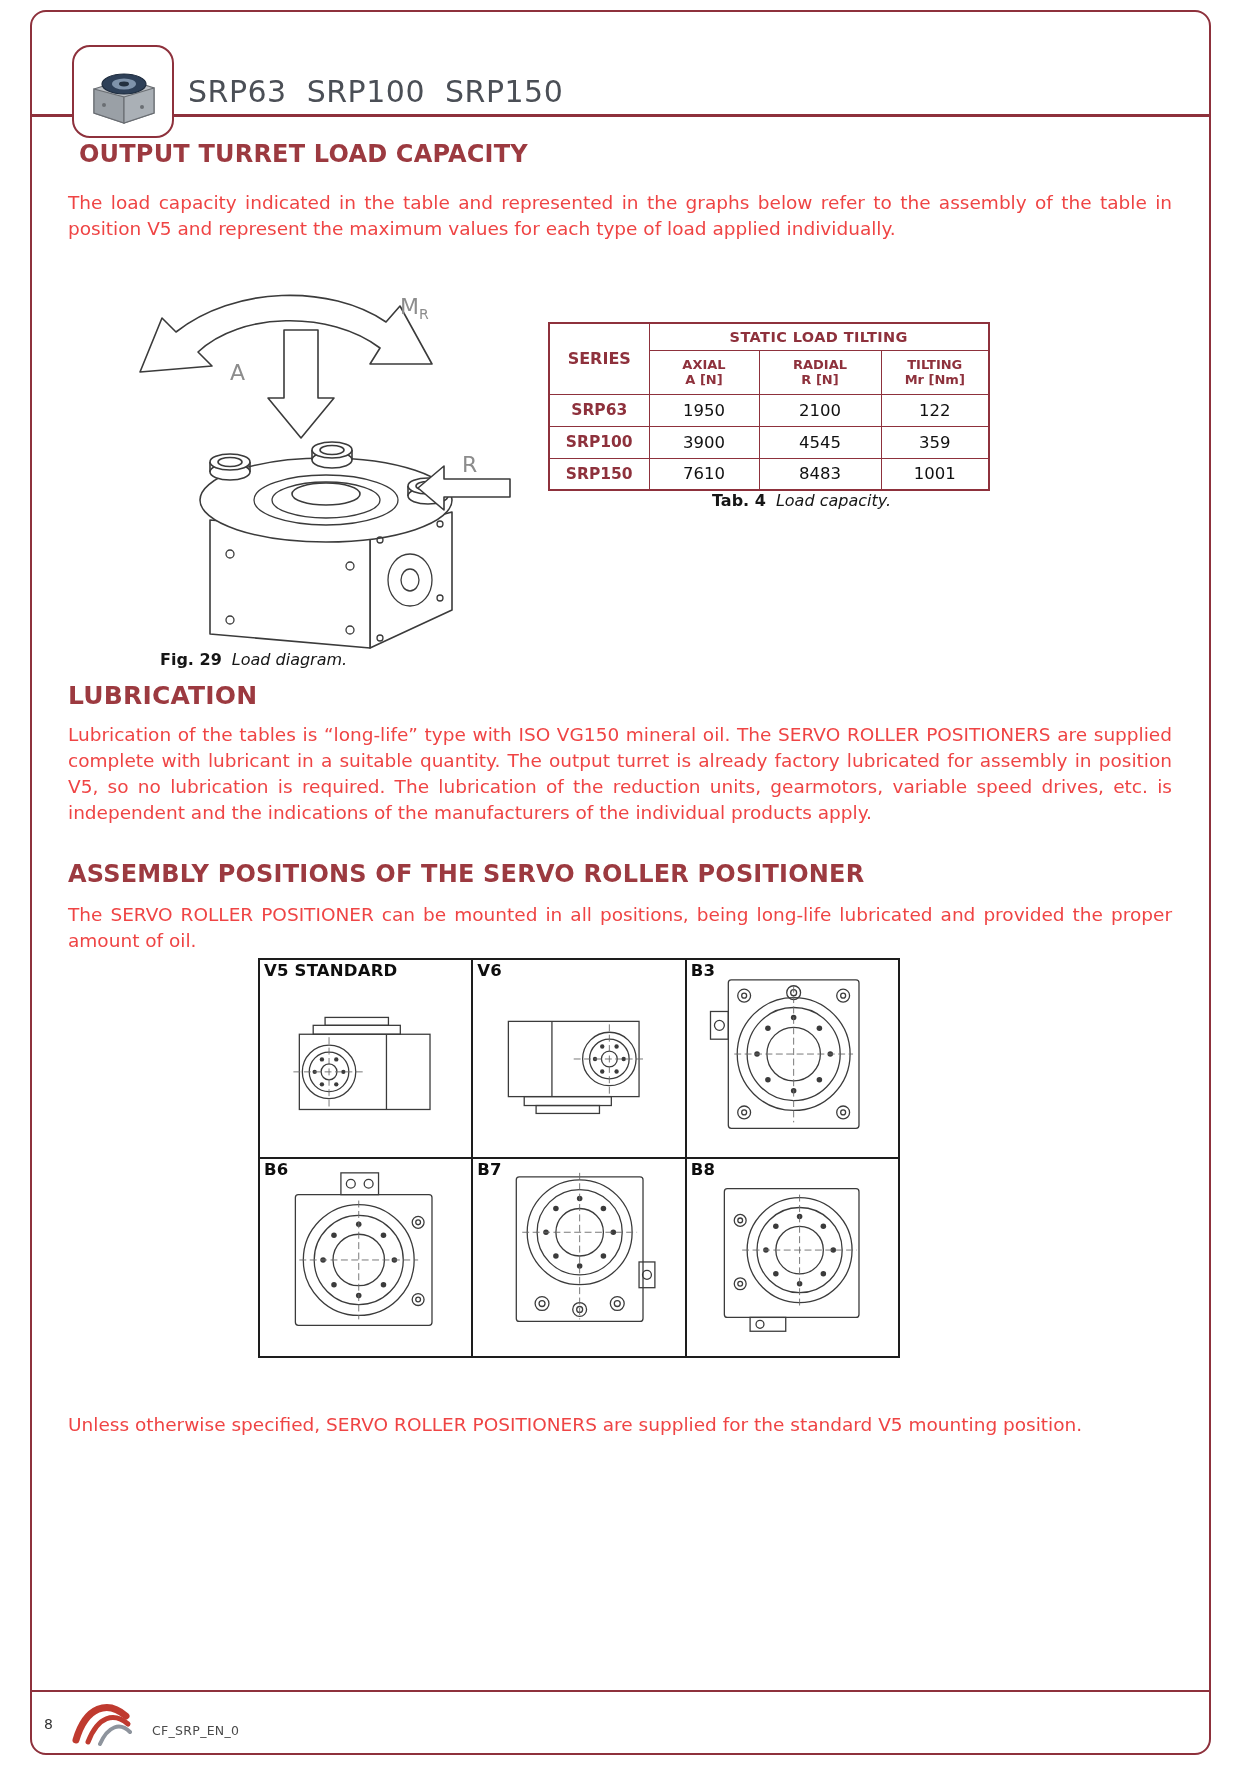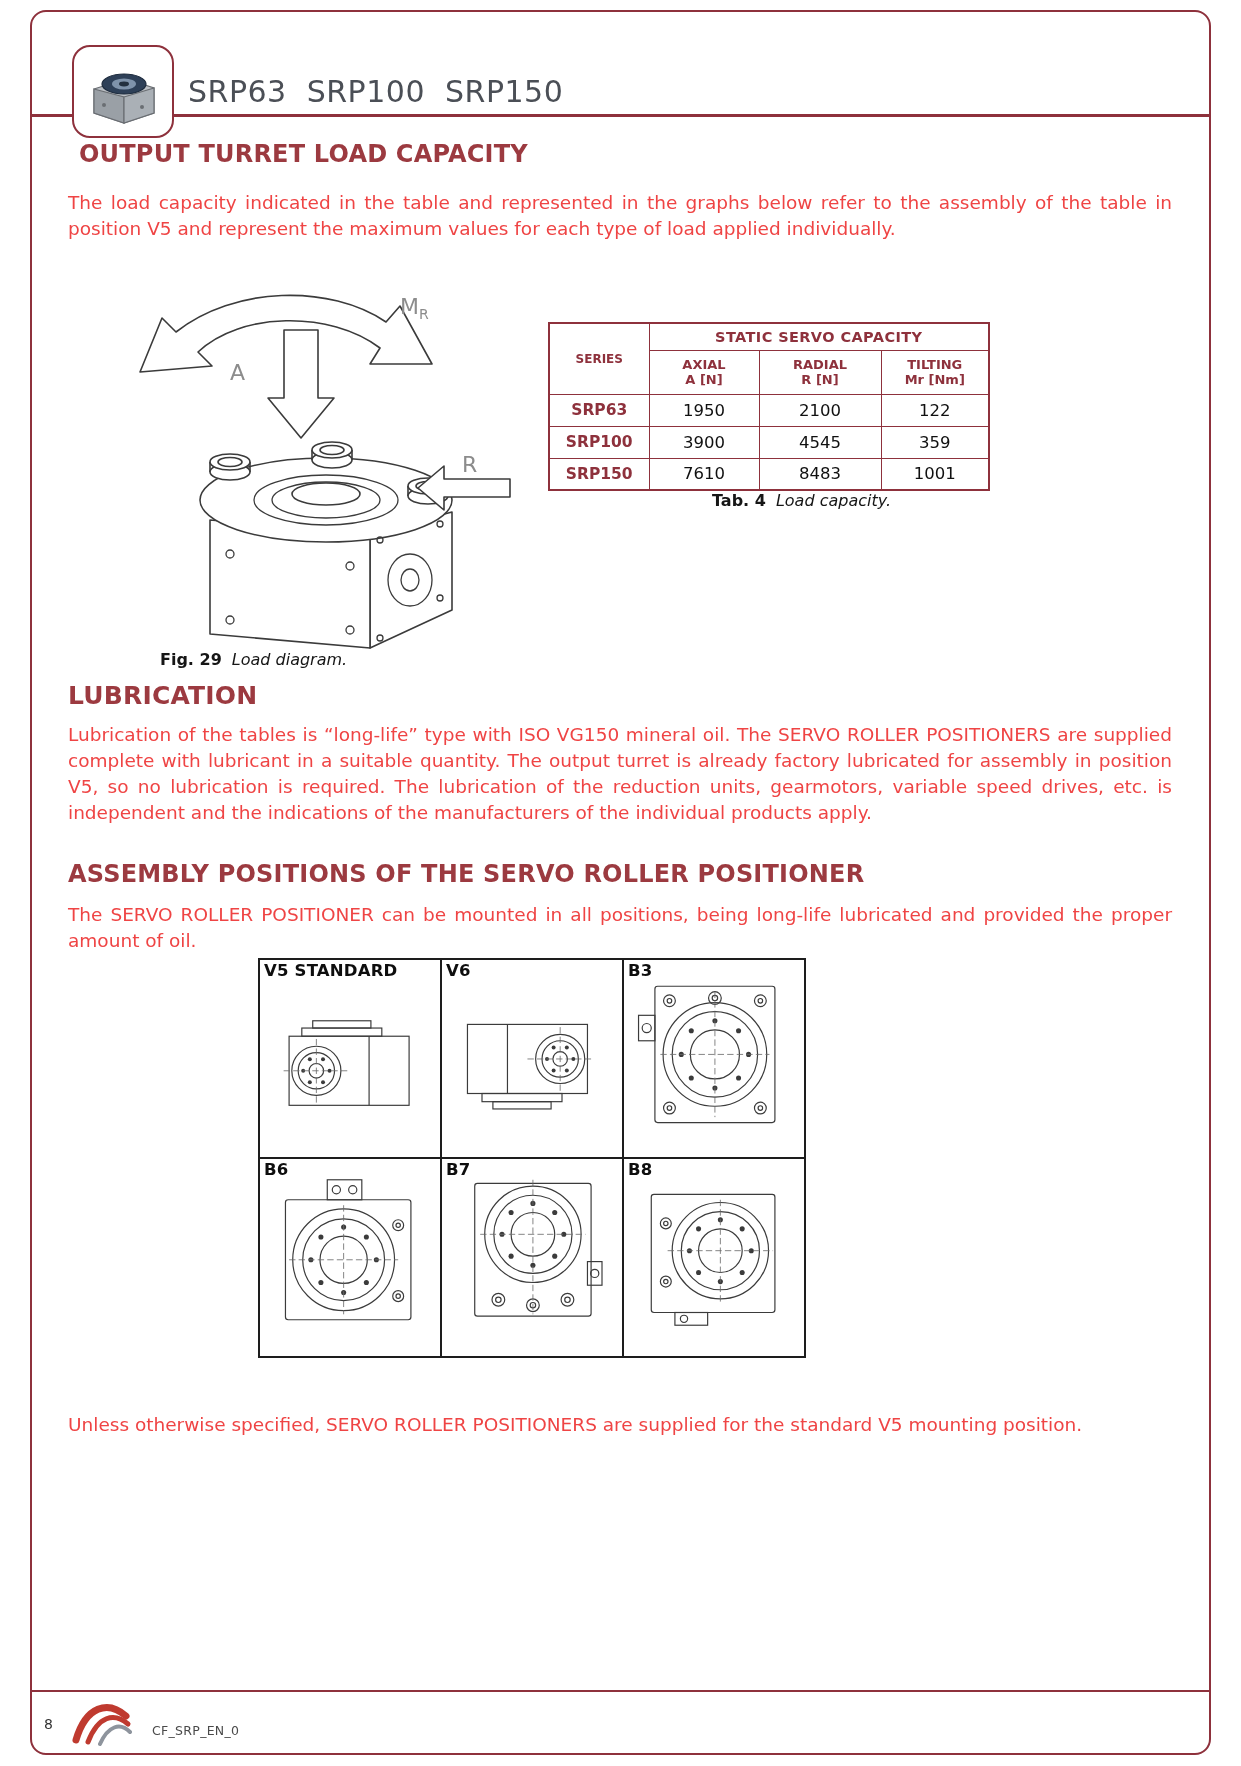--- a/index.html
+++ b/index.html
@@ -17,35 +17,35 @@
   .page-title { left:188px; top:74px; font-size:30px; color:#4b4f56; white-space:pre; letter-spacing:.5px; z-index:2; }
 
   .h-sec { color:#9c3a40; font-weight:bold; font-size:24px; letter-spacing:.2px; }
   .para { text-align:justify; font-size:18.5px; line-height:26px; color:#ef4444; }
 
   
   .load-table { border-collapse:collapse; background:#fff; }
   .load-table th, .load-table td { border:1.4px solid #8e313c; text-align:center; vertical-align:middle; padding:0 4px; }
   .load-table { border:2px solid #8e313c; }
   .lt-group { height:27px; font-size:14.5px; color:#8e313c; font-weight:bold; letter-spacing:.4px; }
-  .lt-series { width:100px; font-size:12px; color:#8e313c; font-weight:bold; }
+  .lt-series { width:100px; font-size:16px; color:#8e313c; font-weight:bold; }
   .lt-colh { height:44px; font-size:13px; color:#8e313c; font-weight:bold; line-height:15px; }
   .lt-sname { color:#8e313c; font-weight:bold; font-size:15.5px; height:32px; }
   .lt-val { font-size:16.5px; color:#101010; height:32px; }
 
   .cap { font-size:16px; color:#161616;text-align:right; }
   .cap .lbl { font-weight:bold; margin-right:10px; }
   .cap .txt { font-style:italic; }
 
   
   .ann { color:#8c8c8c; font-size:22px; }
   .ann sub { font-size:14px; }
 
   
-  .mgrid { left:258px; top:958px; width:548px; height:400px; display:grid;
+  .mgrid { left:258px; top:958px; width:642px; height:400px; display:grid;
     grid-template-columns:repeat(3,1fr); grid-template-rows:repeat(2,1fr);
     border:1.6px solid #1d1d1d; background:#fff; }
   .mcell { position:relative; border:1px solid #1d1d1d; }
   .mlabel { position:absolute; left:4px; top:1px; font-size:16.5px; font-weight:bold; color:#0e0e0e; letter-spacing:.2px; z-index:2; }
   .mcell svg { position:absolute; left:0; top:0; width:100%; height:100%; }
 
   .tech { stroke:#3b3b3b; fill:none; stroke-width:1.3; }
   .techf { stroke:#3b3b3b; fill:#ffffff; stroke-width:1.6; stroke-linejoin:round; }
   .dash { stroke:#6a6a6a; fill:none; stroke-width:.9; stroke-dasharray:7 3.5; }
 
@@ -126,21 +126,21 @@
     <div class="abs ann" style="left:282px; top:26px;"><span>M</span><sub>R</sub></div>
     <div class="abs ann" style="left:112px; top:92px;">A</div>
     <div class="abs ann" style="left:344px; top:184px;">R</div>
   </div>
 
   <div class="abs" style="left:548px; top:322px;">
     <table class="load-table">
       <tbody>
           <tr>
         <th rowspan="2" class="lt-series">SERIES</th>
-        <th colspan="3" class="lt-group">STATIC SERVO CAPACITY</th>
+        <th colspan="3" class="lt-group">STATIC LOAD TILTING</th>
       </tr>
       <tr>
         <th class="lt-colh" style="width:110px;">
           <div>AXIAL</div>
           <div>A [N]</div>
         </th>
         <th class="lt-colh" style="width:122px;">
           <div>RADIAL</div>
           <div>R [N]</div>
         </th>

